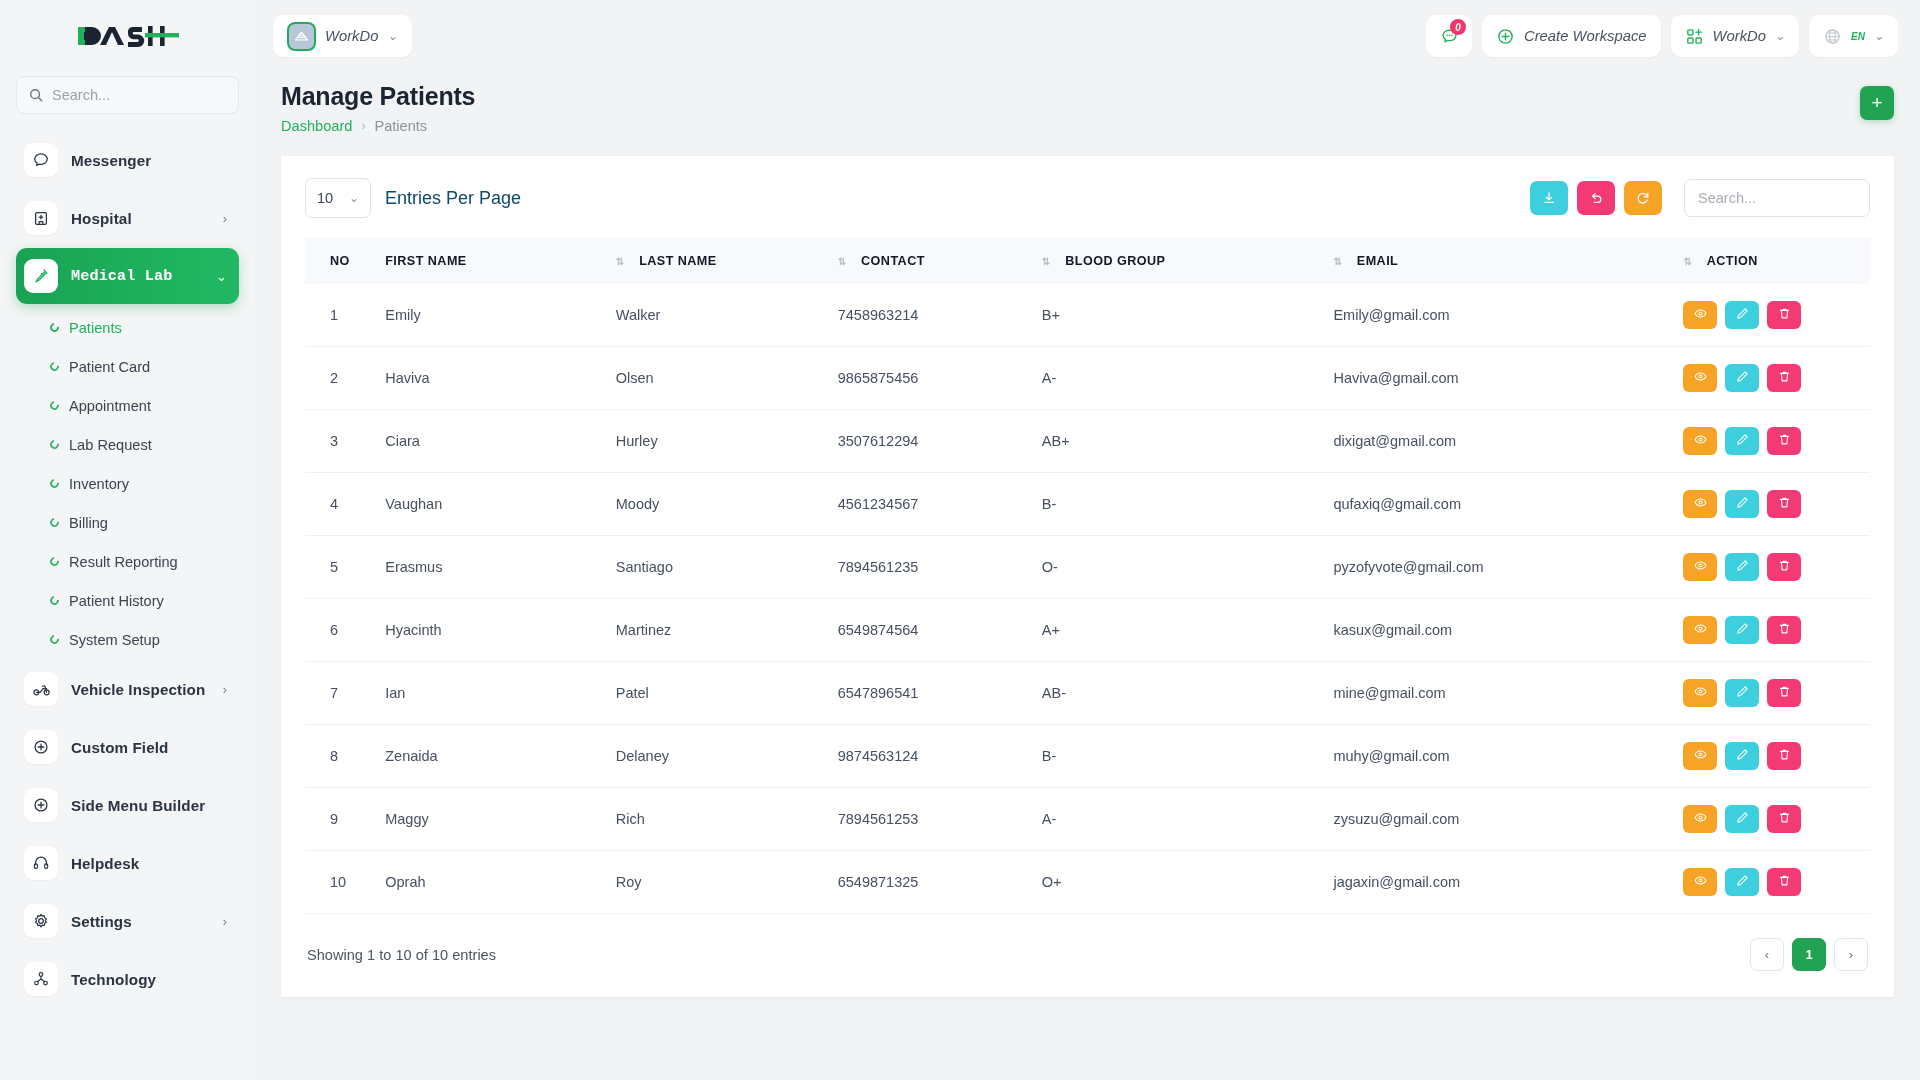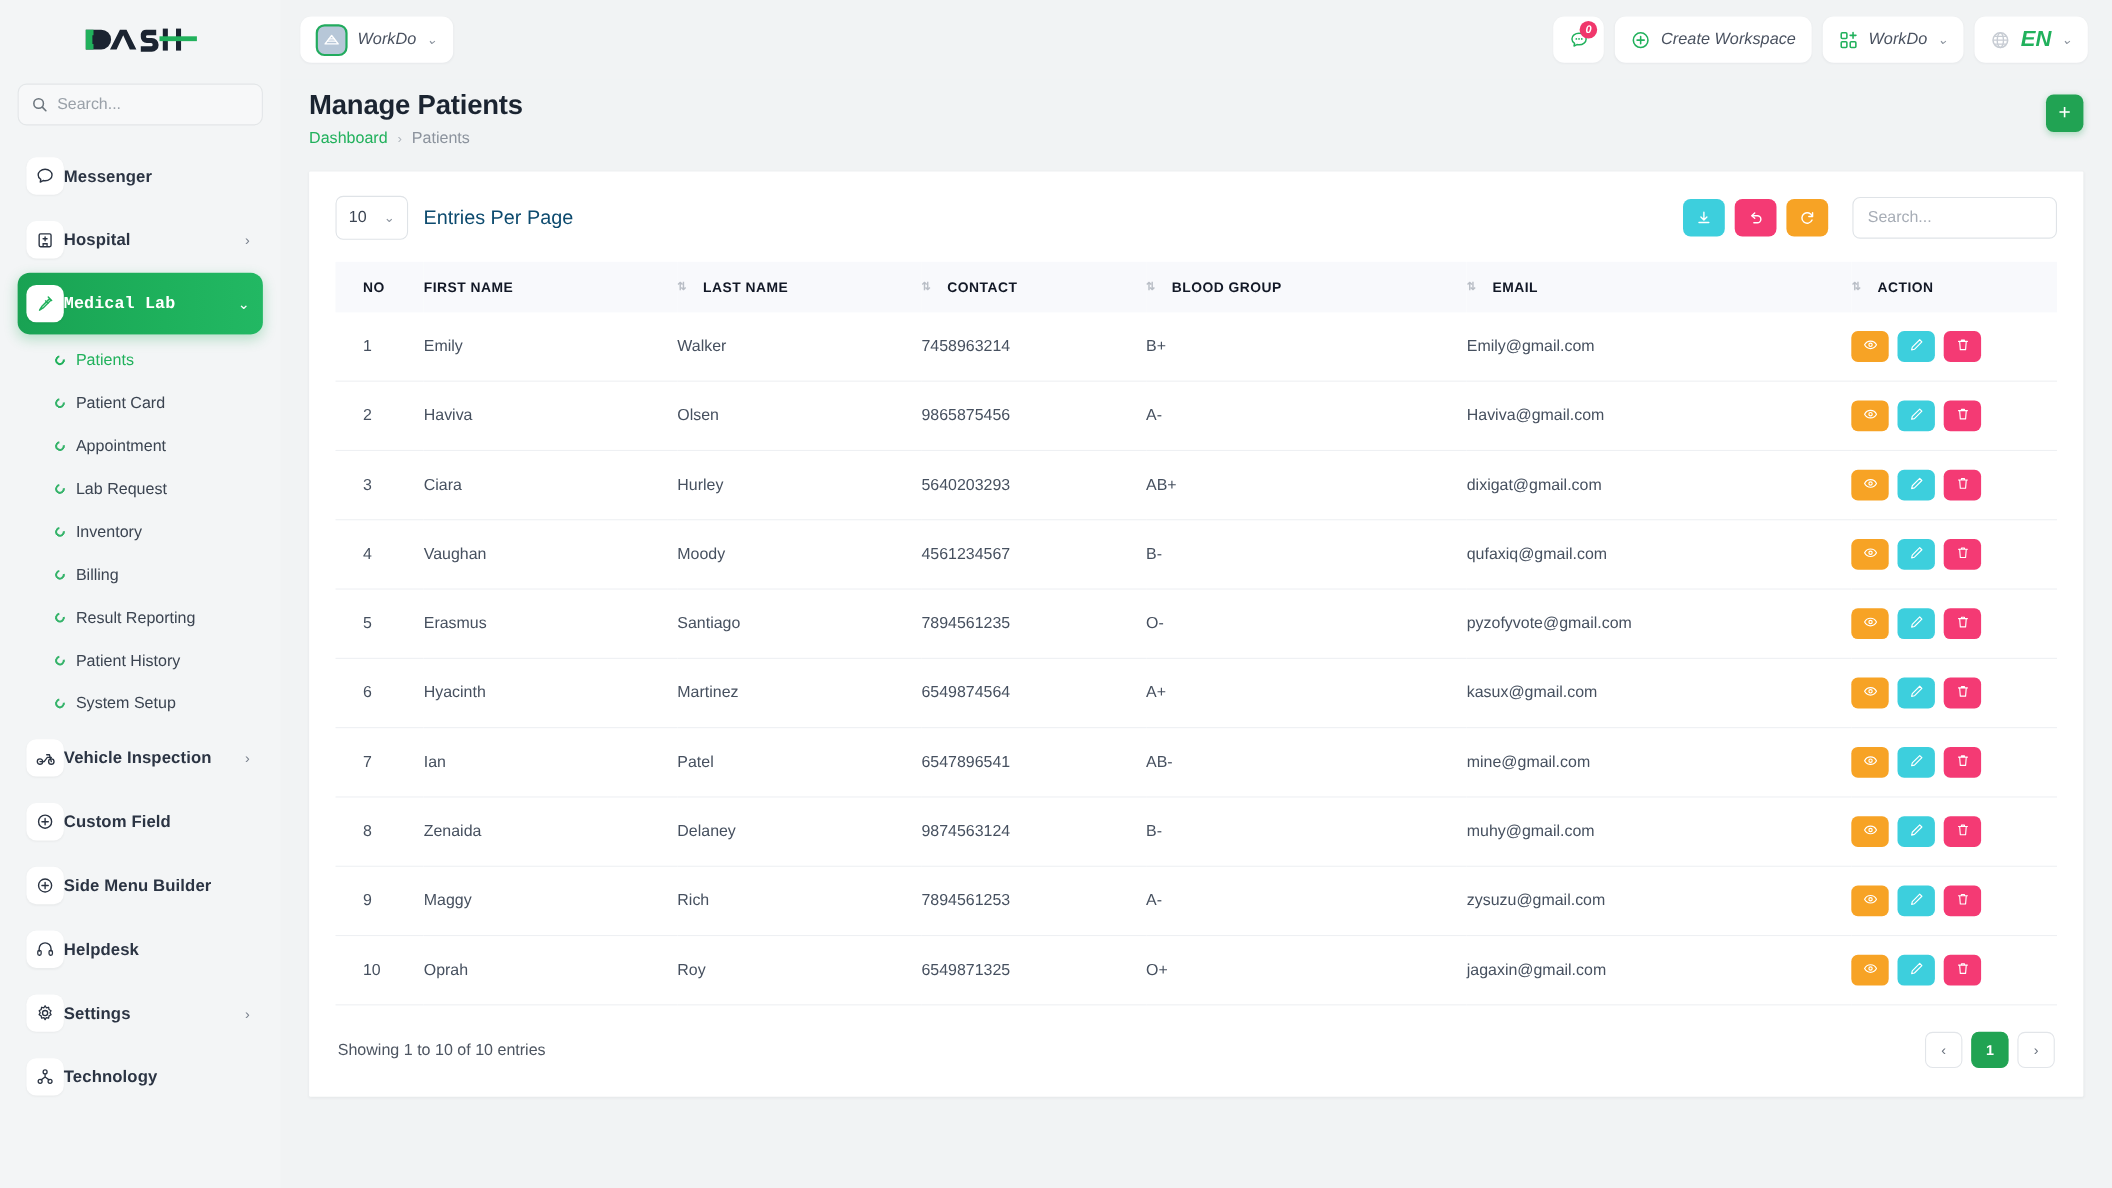--- a/index.html
+++ b/index.html
@@ -35,20 +35,21 @@
     padding: 0 12px;
     gap: 9px;
   }
   .side-search .ph {
     color: #9aa1a9; font-size: 14.5px;
   }
   .nav { padding: 0 16px; }
   .nav-item {
     height: 56px;
     display: flex; align-items: center;
+    gap: 13px;
     border-radius: 11px;
     padding: 0 12px 0 8px;
     margin-bottom: 2px;
     cursor: pointer;
     position: relative;
   }
   .nav-icon {
     width: 34px; height: 34px;
     background: #ffffff;
     border-radius: 9px;
@@ -131,21 +132,21 @@
   }
   .badge {
     position: absolute; top: 4px; right: 6px;
     min-width: 16px; height: 16px;
     background: #f0376b; color: #fff;
     border-radius: 9px;
     font-size: 10px; font-weight: 700;
     display: flex; align-items: center; justify-content: center;
     padding: 0 4px;
   }
-  .lang-txt { color: #21b15c; font-weight: 600; font-size: 20px; }
+  .lang-txt { color: #21b15c; font-weight: 600; font-size: 10px; }
 
   
   .page-head {
     padding: 10px 26px 0 26px;
     display: flex; align-items: flex-start;
   }
   .page-title {
     font-size: 25px; font-weight: 700; color: #1b2431;
     letter-spacing: -.2px;
   }
@@ -630,21 +631,21 @@
                       <path d="M4.6 5.8h10.8M8.2 5.8V4.2h3.6v1.6M6 5.8l.8 10h6.4l.8-10" fill="none" stroke="#fff" stroke-width="1.4" stroke-linecap="round" stroke-linejoin="round"></path>
                     </svg></span>
                 </div>
               </div>
             </td>
           </tr>
           <tr>
             <td class="col-no">3</td>
             <td class="col-fn">Ciara</td>
             <td class="col-ln">Hurley</td>
-            <td class="col-ct">5640203293</td>
+            <td class="col-ct">3507612294</td>
             <td class="col-bg">AB+</td>
             <td class="col-em">dixigat@gmail.com</td>
             <td class="col-ac">
               <div class="act-cell">
                 <div class="act-btn ab-orange">
                   <span><svg width="15" height="15" viewBox="0 0 20 20">
                       <path d="M10 5.4c-3.6 0-6.2 2.6-7.2 4.6 1 2 3.6 4.6 7.2 4.6s6.2-2.6 7.2-4.6c-1-2-3.6-4.6-7.2-4.6z" fill="none" stroke="#fff" stroke-width="1.4"></path>
                       <circle cx="10" cy="10" r="2" fill="none" stroke="#fff" stroke-width="1.4"></circle>
                     </svg></span>
                 </div>

